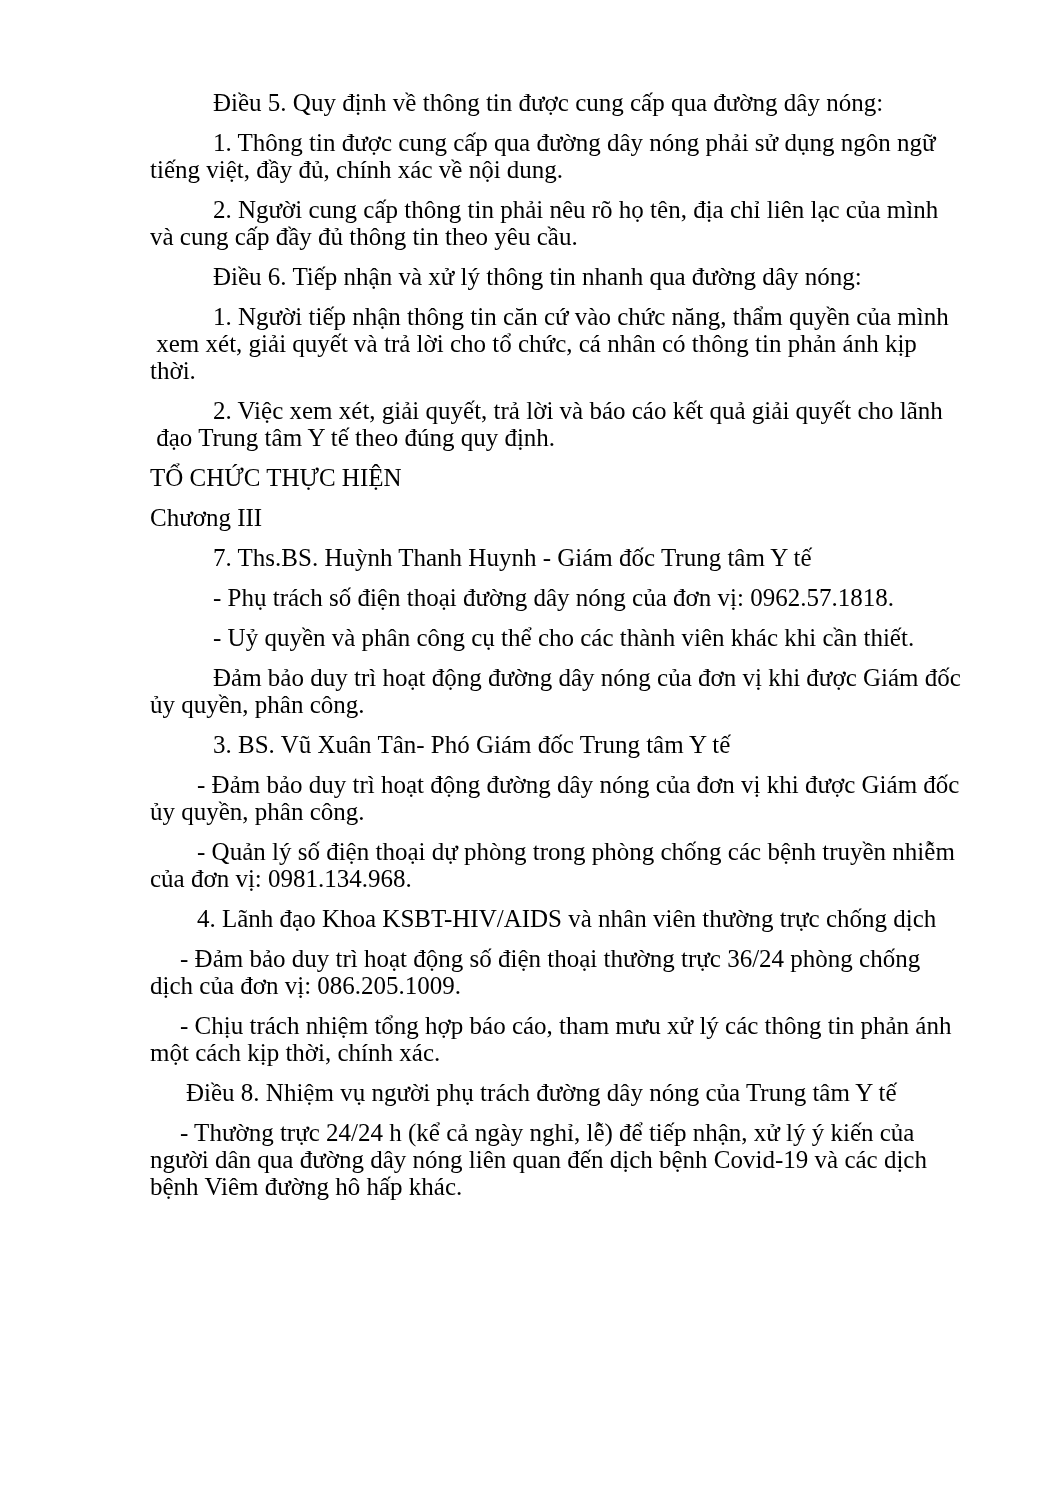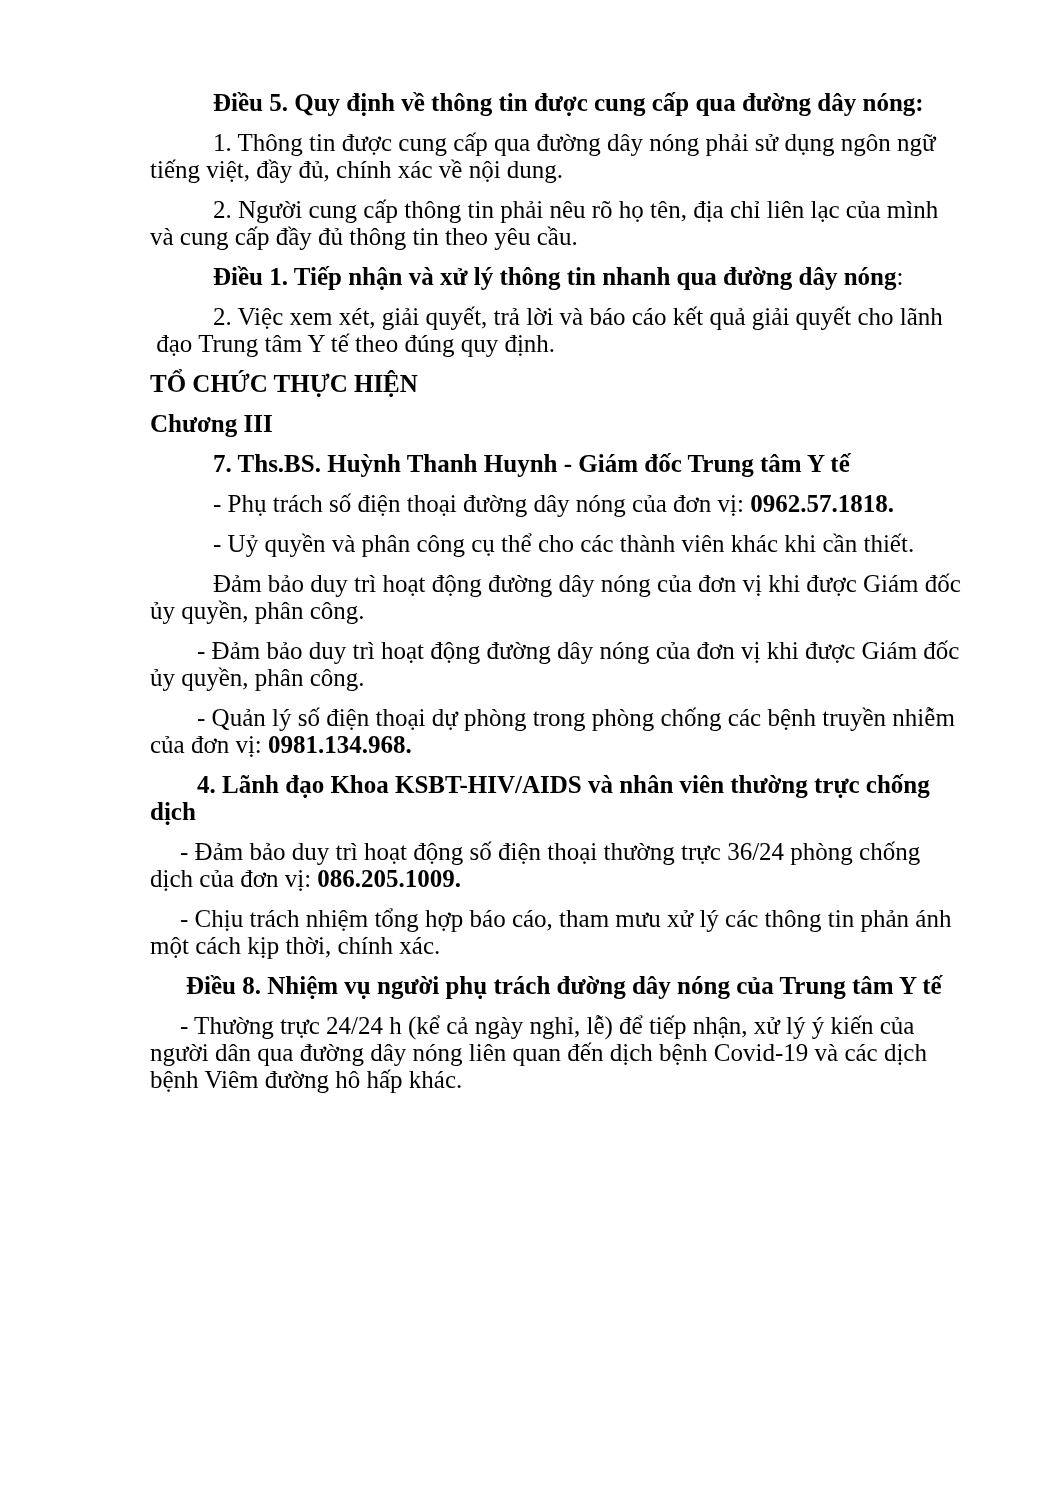--- a/index.html
+++ b/index.html
@@ -16,46 +16,48 @@
     overflow: hidden;
   }
   .doc {
     padding: 76px 98px 0 150px;
   }
   p.blk {
     margin: 13px 0 0 0;
     line-height: 27px;
     text-align: left;
   }
-  p.blk b { font-weight: bold; }
+  p.blk b { font-weight: normal; }
   .just   { text-align: justify; }
   .center { text-align: center; text-indent: 0 !important; }
   .loose  { line-height: 38px; margin-top: 6px; }
   .mt-xl  { margin-top: 44px; }
   .ind-a  { text-indent: 63px; }
   .ind-b  { text-indent: 47px; }
   .ind-c  { text-indent: 30px; }
   .ind-d  { text-indent: 36px; }
 </style>
 </head>
 <body>
 
 <main class="doc">
   <div id="doc-body">
       <p class="blk ind-a"><b>Điều 5. Quy định về thông tin được cung cấp qua đường dây nóng:</b></p>
       <p class="blk just ind-a"><span>1. Thông tin được cung cấp qua đường dây nóng phải sử dụng ngôn ngữ tiếng việt, đầy đủ, chính xác về nội dung.</span></p>
       <p class="blk just ind-a"><span>2. Người cung cấp thông tin phải nêu rõ họ tên, địa chỉ liên lạc của mình và cung cấp đầy đủ thông tin theo yêu cầu.</span></p>
-      <p class="blk ind-a"><b>Điều 1. Tiếp nhận và xử lý thông tin nhanh qua đường dây nóng</b><span>:</span></p>
+      <p class="blk ind-a"><b>Điều 6. Tiếp nhận và xử lý thông tin nhanh qua đường dây nóng</b><span>:</span></p>
+      <p class="blk loose ind-a"><span>1. Người tiếp nhận thông tin căn cứ vào chức năng, thẩm quyền của mình</span><br><span>&nbsp;xem xét, giải quyết và trả lời cho tổ chức, cá nhân có thông tin phản ánh kịp thời.</span></p>
       <p class="blk loose ind-a"><span>2. Việc xem xét, giải quyết, trả lời và báo cáo kết quả giải quyết cho lãnh</span><br><span>&nbsp;đạo Trung tâm Y tế theo đúng quy định.</span></p>
       <p class="blk center"><b>TỔ CHỨC THỰC HIỆN</b></p>
       <p class="blk center mt-xl"><b>Chương III</b></p>
       <p class="blk ind-a"><b>7. Ths.BS. Huỳnh Thanh Huynh - Giám đốc Trung tâm Y tế</b></p>
       <p class="blk ind-a"><span>- Phụ trách số điện thoại đường dây nóng của đơn vị: </span><b>0962.57.1818.</b></p>
       <p class="blk ind-a"><span>- Uỷ quyền và phân công cụ thể cho các thành viên khác khi cần thiết.</span></p>
       <p class="blk just ind-a"><span>Đảm bảo duy trì hoạt động đường dây nóng của đơn vị khi được Giám đốc ủy quyền, phân công.</span></p>
+      <p class="blk ind-a"><b>3. BS. Vũ Xuân Tân- Phó Giám đốc Trung tâm Y tế</b></p>
       <p class="blk just ind-b"><span>- Đảm bảo duy trì hoạt động đường dây nóng của đơn vị khi được Giám đốc ủy quyền, phân công.</span></p>
       <p class="blk just ind-b"><span>- Quản lý số điện thoại dự phòng trong phòng chống các bệnh truyền nhiễm của đơn vị: </span><b>0981.134.968.</b></p>
       <p class="blk just ind-b"><b>4. Lãnh đạo Khoa KSBT-HIV/AIDS và nhân viên thường trực chống dịch</b></p>
       <p class="blk just ind-c"><span>- Đảm bảo duy trì hoạt động số điện thoại thường trực 36/24 phòng chống dịch của đơn vị: </span><b>086.205.1009.</b></p>
       <p class="blk just ind-c"><span>- Chịu trách nhiệm tổng hợp báo cáo, tham mưu xử lý các thông tin phản ánh một cách kịp thời, chính xác.</span></p>
       <p class="blk ind-d"><b>Điều 8. Nhiệm vụ người phụ trách đường dây nóng của Trung tâm Y tế</b></p>
       <p class="blk just ind-c"><span>- Thường trực 24/24 h (kể cả ngày nghỉ, lễ) để tiếp nhận, xử lý ý kiến của người dân qua đường dây nóng liên quan đến dịch bệnh Covid-19 và các dịch bệnh Viêm đường hô hấp khác.</span></p>
     </div>
 </main>
 

